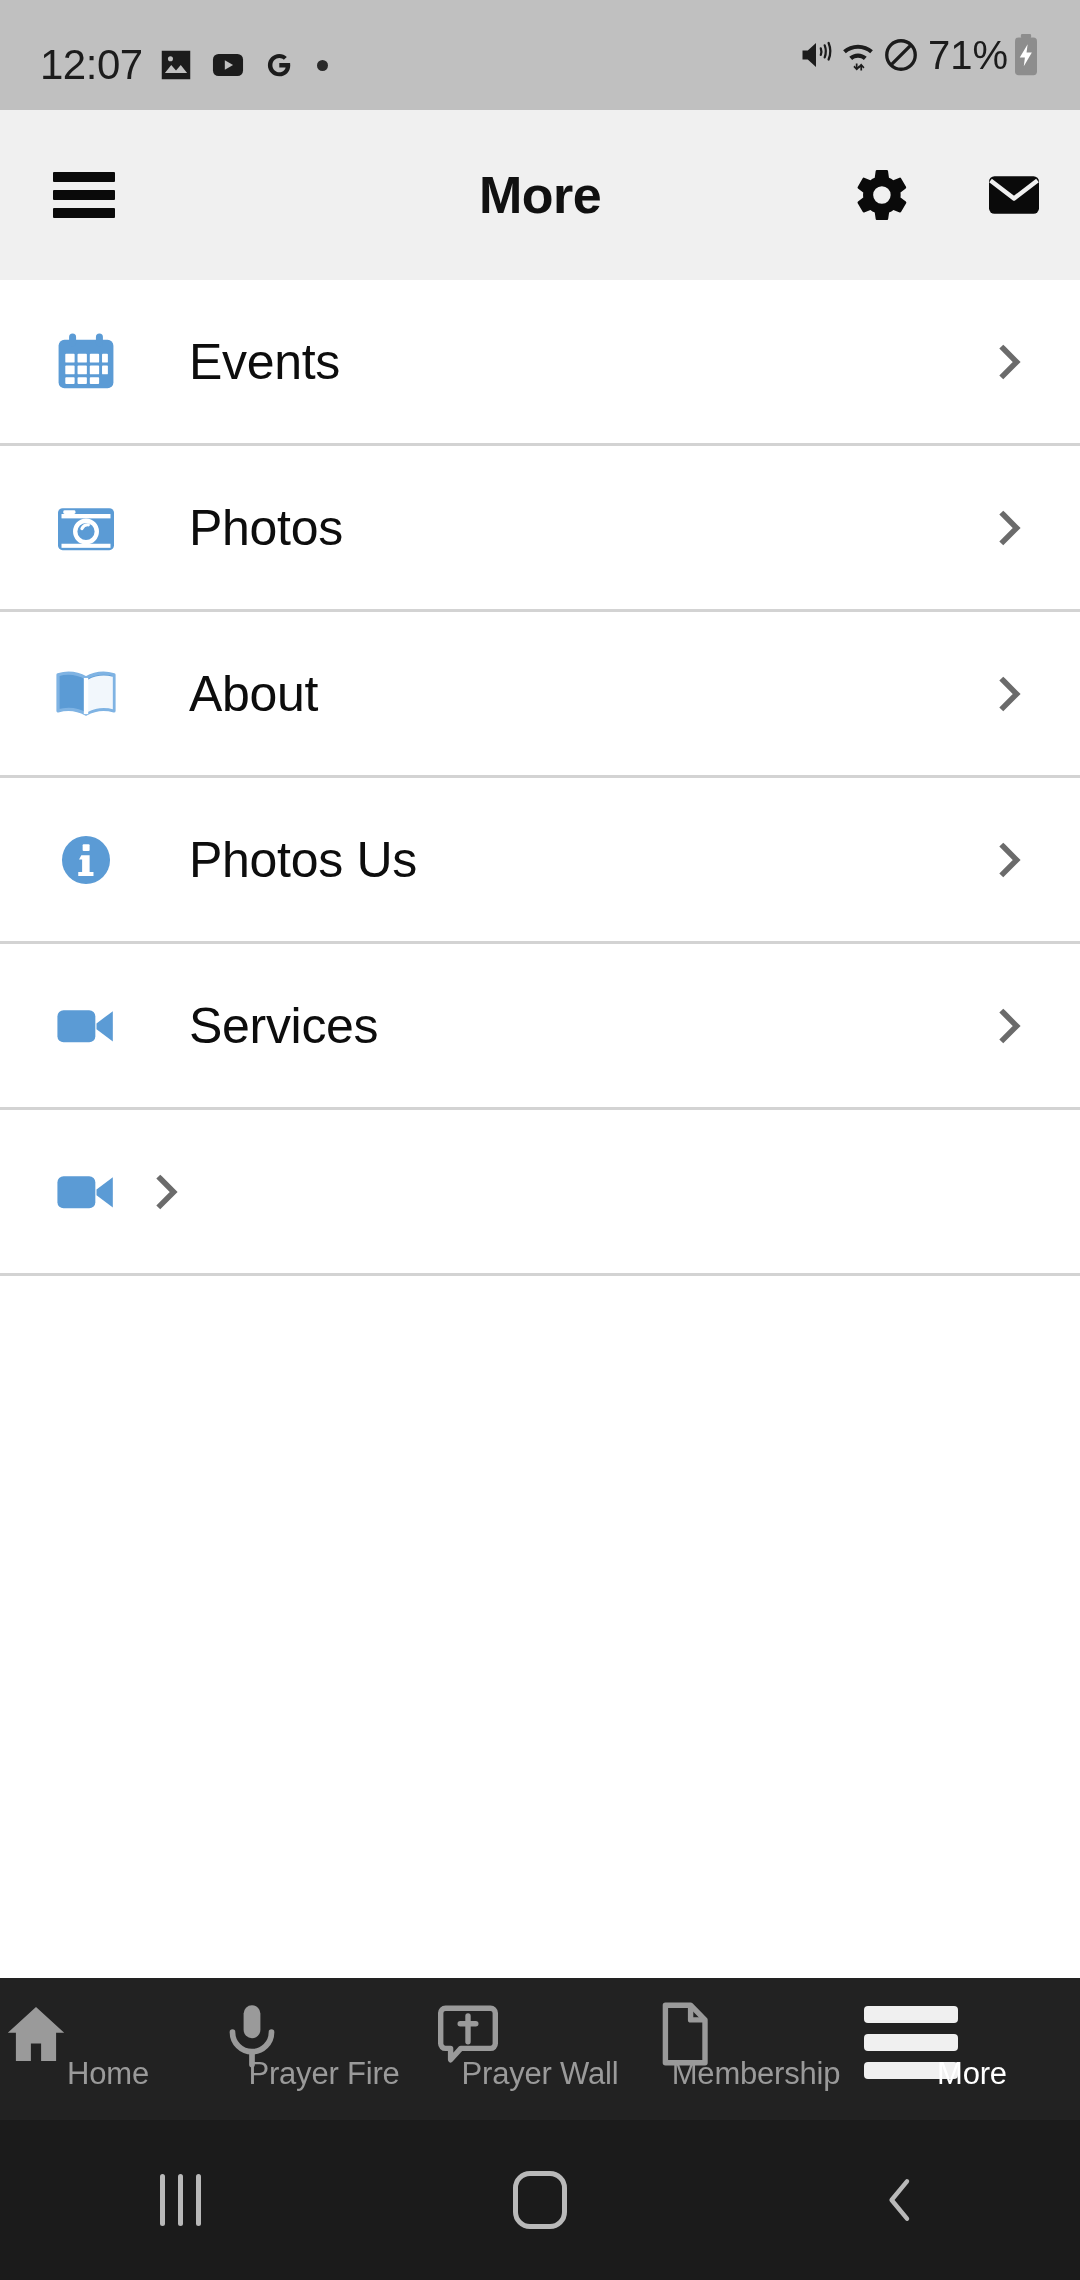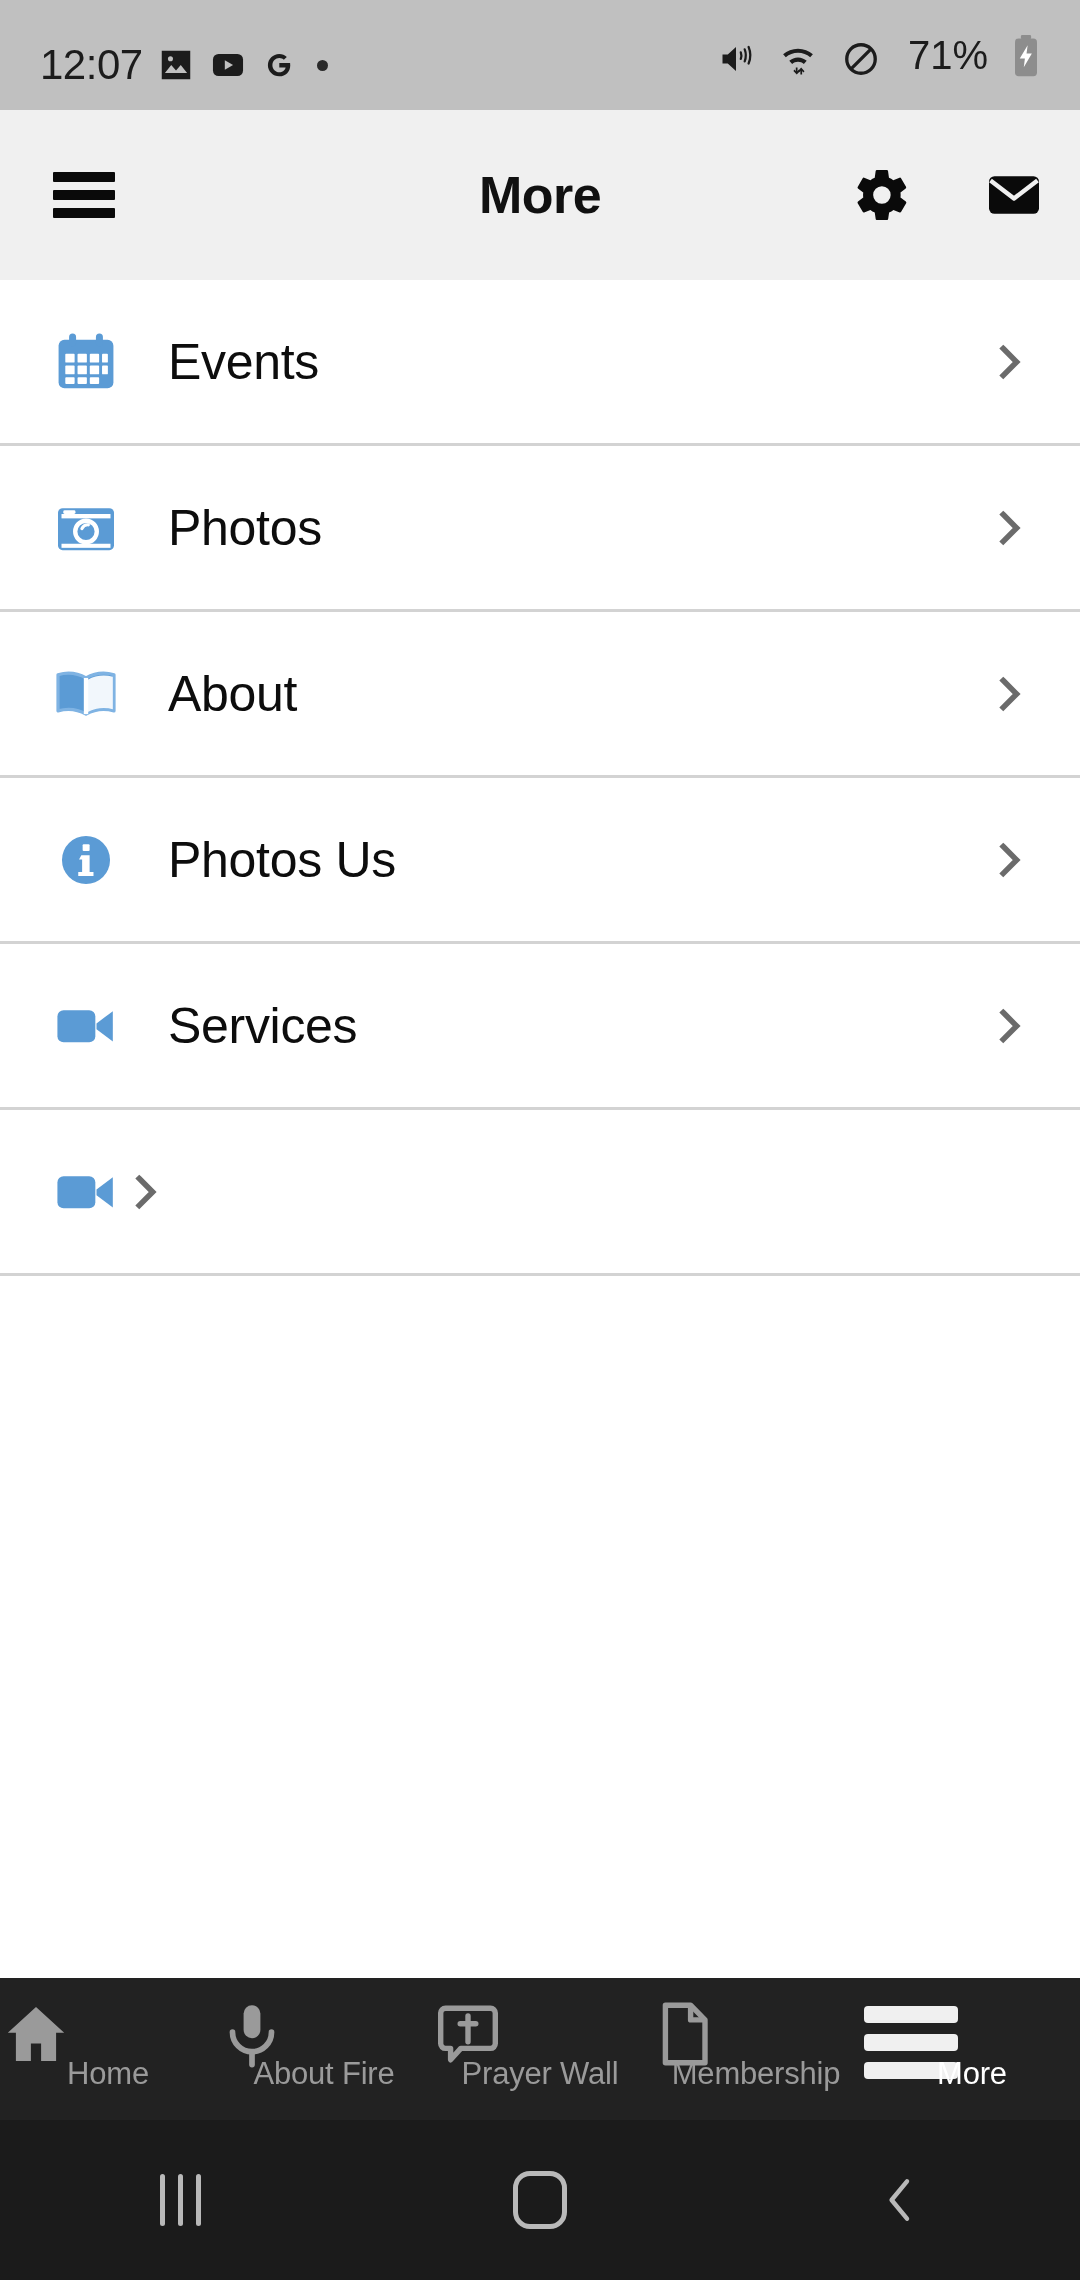--- a/index.html
+++ b/index.html
@@ -11,21 +11,21 @@
   }
   #screen { position:relative; width:1080px; height:2280px; background:#fff; }
 
   
   .statusbar{
     position:absolute; top:0; left:0; width:1080px; height:110px;
     background:#c0c0c0; display:flex; align-items:center;
     padding:0 40px; color:#1a1a1a;
   }
   .sb-left{ display:flex; align-items:center; gap:14px; flex:1;margin-top:20px; }
-  .sb-right{ display:flex; align-items:flex-end; gap:24px; }
+  .sb-right{ display:flex; align-items:center; gap:4px; }
   .sb-time{ font-size:42px; letter-spacing:-0.5px; color:#1c1c1c; }
   .sb-pct{ font-size:40px; color:#1c1c1c; padding-left:4px;}
   .sb-ico{ display:block; }
   .dot-ico{ width:11px; height:11px; border-radius:50%; background:#2a2a2a; margin-left:6px;}
 
   
   .appbar{
     position:absolute; top:110px; left:0; width:1080px; height:170px;
     background:#f0f0f0; display:flex; align-items:center;
   }
@@ -41,20 +41,21 @@
   }
   .appbar-actions{ position:absolute; right:36px; top:50%; transform:translateY(-50%); display:flex; align-items:center; gap:72px; }
   .appbar-actions .act{ width:60px; height:60px; display:flex; align-items:center; justify-content:center; cursor:pointer;}
 
   
   .list{ position:absolute; top:280px; left:0; width:1080px; background:#fff; }
   .row{
     position:relative; height:166px; width:1080px;
     display:flex; align-items:center; background:#fff; cursor:pointer;
     border-bottom:3px solid #d3d3d3;
+    gap:21px;
   }
   .row-icon{
     width:72px; min-width:72px; margin-left:50px;
     display:flex; align-items:center; justify-content:center;
   }
   .row-label{
     margin-left:46px; font-size:50px; color:#0d0d0d;
     letter-spacing:-0.3px; flex:1;
   }
   .row-chevron{ margin-right:48px; display:flex; align-items:center; }
@@ -291,21 +292,21 @@
     </div>
 
     <div class="navitem">
       <span class="nav-ico">
         <svg width="72" height="72" viewBox="0 0 24 24" fill="none" stroke="#9a9a9a" stroke-width="1.9">
           <rect x="9.2" y="2.4" width="5.6" height="11" rx="2.8" fill="#9a9a9a" stroke="none"></rect>
           <path d="M5.5 11.4a6.5 6.5 0 0013 0" stroke-linecap="round"></path>
           <path d="M12 18v4.2" stroke-linecap="round"></path>
         </svg>
       </span>
-      <span class="nav-label">About Fire</span>
+      <span class="nav-label">Prayer Fire</span>
     </div>
 
     <div class="navitem">
       <span class="nav-ico">
         <svg width="72" height="72" viewBox="0 0 24 24" fill="none" stroke="#9a9a9a" stroke-width="1.8" stroke-linejoin="round">
           <path d="M4.5 3.4h15a1.6 1.6 0 011.6 1.6v10.2a1.6 1.6 0 01-1.6 1.6H9.6l-3.4 3.8v-3.8H4.5a1.6 1.6 0 01-1.6-1.6V5a1.6 1.6 0 011.6-1.6z"></path>
           <path d="M12 6v8.6M9.4 8.6h5.2" stroke-linecap="round"></path>
         </svg>
       </span>
       <span class="nav-label">Prayer Wall</span>

